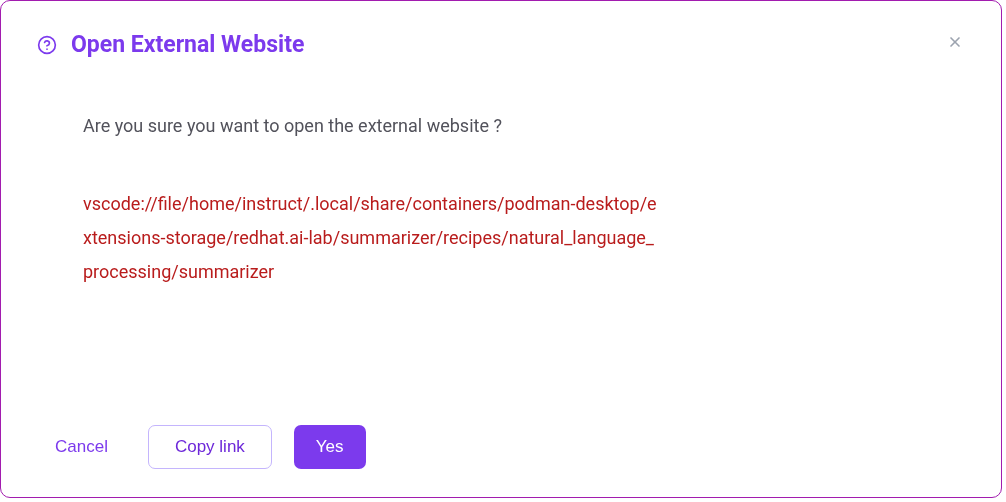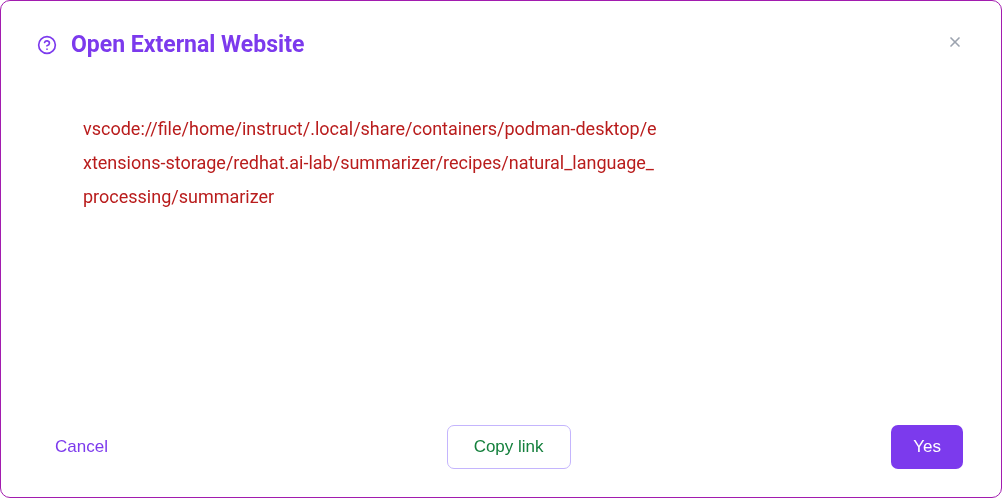--- a/index.html
+++ b/index.html
@@ -83,21 +83,21 @@
     }
     .url-text {
       font-size: 18px;
       color: #b91c1c;
       line-height: 1.9;
       word-break: break-all;
       max-width: 580px;
     }
     .dialog-footer {
       display: flex;
-      justify-content: space-between;
+      justify-content: flex-start;
       align-items: center;
       gap: 22px;
       padding-right: 2px;
     }
     .btn {
       font-size: 17px;
       font-weight: 500;
       border-radius: 7px;
       cursor: pointer;
       display: inline-flex;
@@ -107,21 +107,21 @@
     }
     .btn-text {
       background: none;
       border: none;
       color: #7c3aed;
       padding: 0 18px;
     }
     .btn-outline {
       background: #ffffff;
       border: 1.5px solid #c4b5fd;
-      color: #15803d;
+      color: #6d28d9;
       padding: 0 26px;
     }
     .btn-solid {
       background: #7c3aed;
       border: none;
       color: #ffffff;
       padding: 0 22px;
     }
   </style>
 </head>
@@ -142,20 +142,21 @@
   <button class="close-button">
     <span>
       <svg viewBox="0 0 24 24" fill="none" stroke="currentColor" stroke-width="2.5" stroke-linecap="round">
         <line x1="18" y1="6" x2="6" y2="18"></line>
         <line x1="6" y1="6" x2="18" y2="18"></line>
       </svg>
     </span>
   </button>
 
   <div class="dialog-body">
+    <p class="prompt-text">Are you sure you want to open the external website ?</p>
     <p class="url-text">vscode://file/home/instruct/.local/share/containers/podman-desktop/extensions-storage/redhat.ai-lab/summarizer/recipes/natural_language_processing/summarizer</p>
   </div>
 
   <div class="dialog-footer">
     <button class="btn btn-text">Cancel</button>
     <button class="btn btn-outline">Copy link</button>
     <button class="btn btn-solid">Yes</button>
   </div>
 </div>
 

